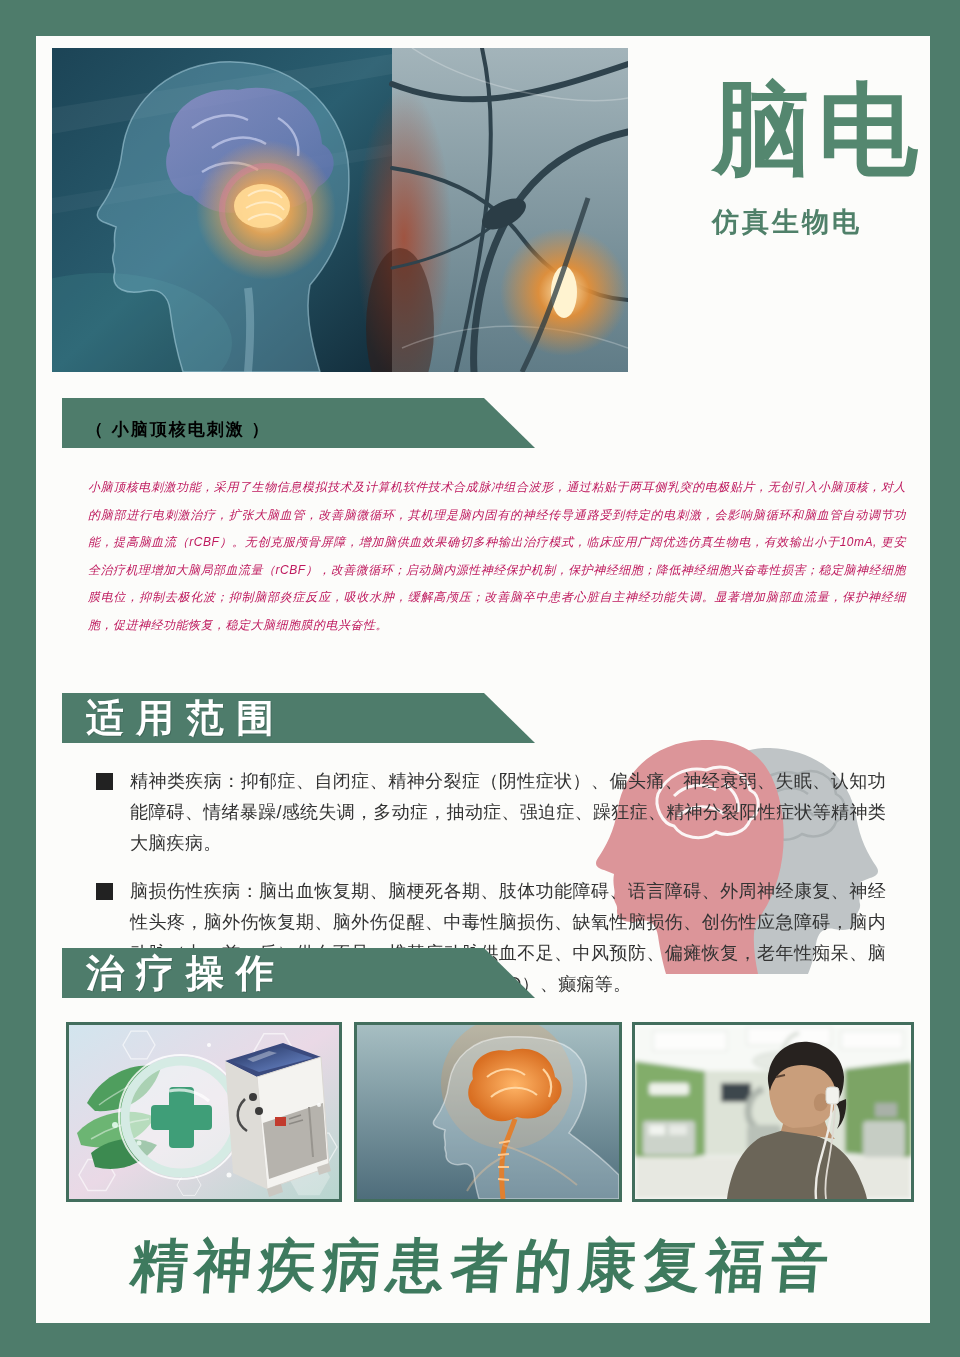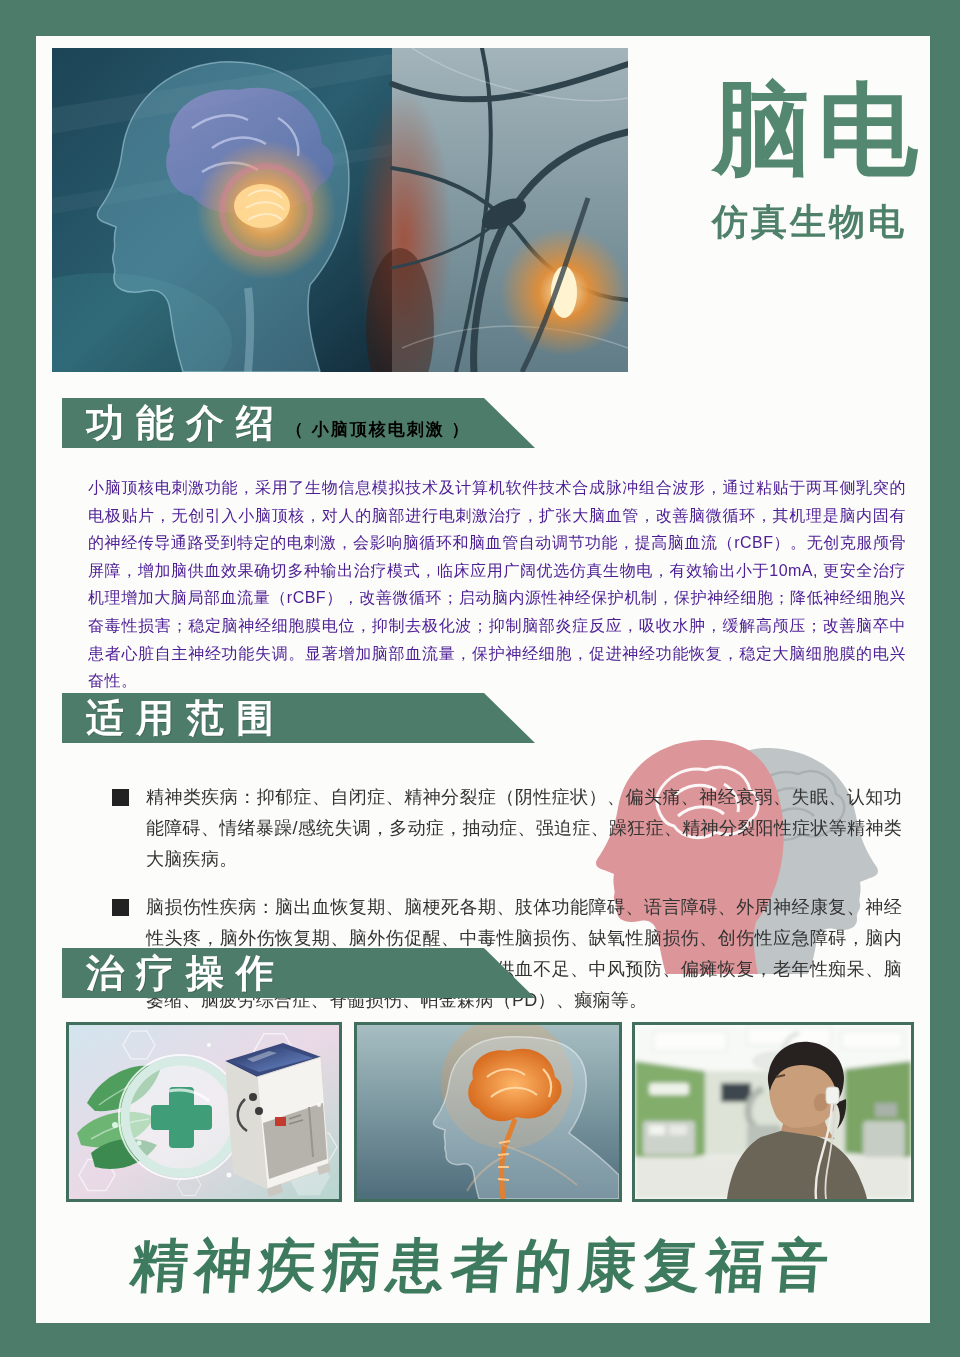--- a/index.html
+++ b/index.html
@@ -16,21 +16,21 @@
   
   .hero { position:absolute; left:16px; top:12px; width:576px; height:324px; }
   .hero svg { display:block; width:100%; height:100%; }
   
   .title-block { position:absolute; left:648px; top:40px; width:240px;margin-left:28px; }
   .title-line {
     font-size:100px; line-height:106px; font-weight:700;
     letter-spacing:6px; color:#54876f; white-space:nowrap;
   }
   .subtitle {
-    font-size:36px; line-height:36px; font-weight:600;
+    font-size:27px; line-height:36px; font-weight:600;
     letter-spacing:3px; color:#4f8069; white-space:nowrap;
   }
   .subtitle.first { margin-top:22px; }
   
   .banner {
     position:absolute; left:26px; width:473px; height:50px;
     background:#4e7c6b; display:flex; align-items:center; padding-left:24px;
     clip-path:polygon(0 0, calc(100% - 51px) 0, 100% 100%, 0 100%);
     z-index:3;
   }
@@ -41,27 +41,27 @@
   .banner-note {
     font-size:17px; font-weight:700; color:#000000; letter-spacing:2px;
     margin-top:12px; white-space:nowrap;
   }
   .banner-intro { top:362px; }
   .banner-scope { top:657px;text-align:center; }
   .banner-operation { top:912px;text-align:right; }
   
   .intro-body {
     position:absolute; left:52px; top:438px; width:818px; margin:0;
-    font-size:16px; line-height:27.6px; color:#4c1d95;
-    text-align:justify; letter-spacing:.5px; z-index:2;
+    font-size:12px; line-height:27.6px; color:#be185d;
+    text-align:justify; letter-spacing:.5px; z-index:2;font-style:italic;
   }
   
   .scope-list {
     position:absolute; left:60px; top:730px; width:790px;
-    margin:16px; padding:0; list-style:none; z-index:2;
+    margin:0; padding:0; list-style:none; z-index:2;
   }
   .scope-list li {
     position:relative; padding-left:34px; margin-bottom:17px;
     font-size:18px; line-height:31px; color:#333333;
     text-align:justify; letter-spacing:.3px;
   }
   .scope-list li::before {
     content:""; position:absolute; left:0; top:7px;
     width:17px; height:17px; background:#222222;
   }
@@ -156,21 +156,20 @@
         <path d="M470,324 C492,280 506,240 536,150" stroke="rgba(42,58,66,.75)" stroke-width="5" fill="none"></path>
       </svg>
     </div>
 
     <div class="title-block">
       <div class="title-line">脑电</div>
       <div class="subtitle first">仿真生物电</div>
     </div>
 
     <div class="banner banner-intro">
-      <span class="banner-title">功能介绍</span>
       <span class="banner-note">（ 小脑顶核电刺激 ）</span>
     </div>
     <p class="intro-body">小脑顶核电刺激功能，采用了生物信息模拟技术及计算机软件技术合成脉冲组合波形，通过粘贴于两耳侧乳突的电极贴片，无创引入小脑顶核，对人的脑部进行电刺激治疗，扩张大脑血管，改善脑微循环，其机理是脑内固有的神经传导通路受到特定的电刺激，会影响脑循环和脑血管自动调节功能，提高脑血流（rCBF）。无创克服颅骨屏障，增加脑供血效果确切多种输出治疗模式，临床应用广阔优选仿真生物电，有效输出小于10mA, 更安全治疗机理增加大脑局部血流量（rCBF），改善微循环；启动脑内源性神经保护机制，保护神经细胞；降低神经细胞兴奋毒性损害；稳定脑神经细胞膜电位，抑制去极化波；抑制脑部炎症反应，吸收水肿，缓解高颅压；改善脑卒中患者心脏自主神经功能失调。显著增加脑部血流量，保护神经细胞，促进神经功能恢复，稳定大脑细胞膜的电兴奋性。</p>
 
     <div class="banner banner-scope">
       <span class="banner-title">适用范围</span>
     </div>
 
     <div class="watermark">
       <svg viewBox="0 0 330 250">

